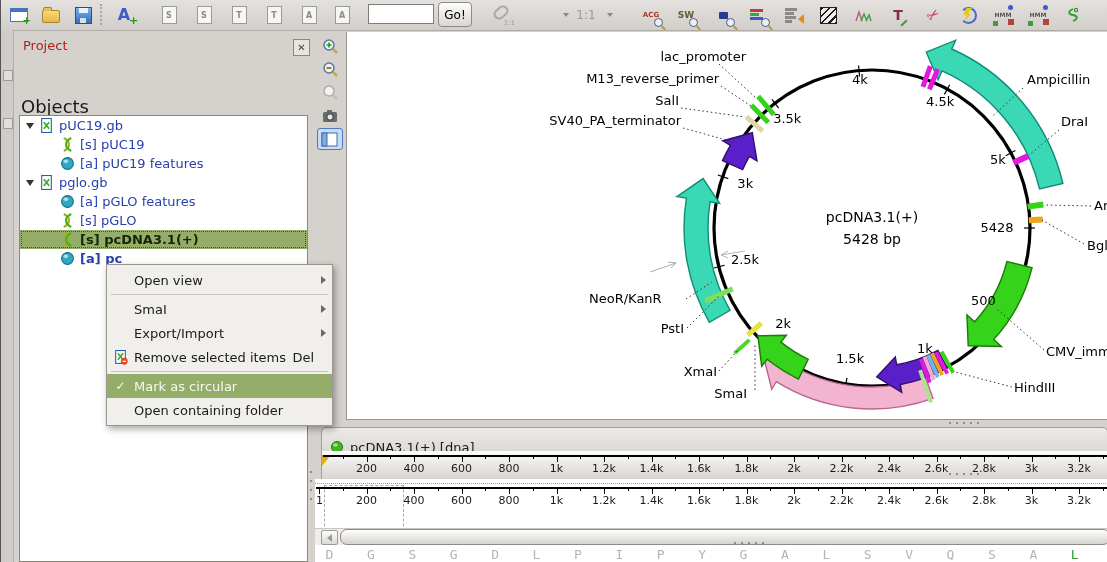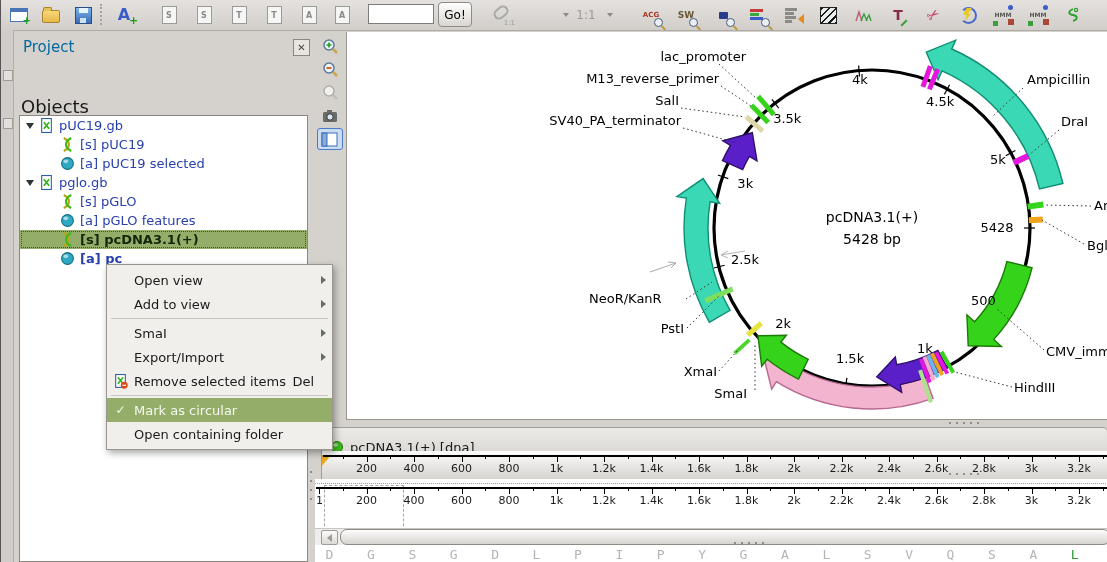--- a/index.html
+++ b/index.html
@@ -34,21 +34,21 @@
   .mmag{position:absolute;right:2px;bottom:1px;width:7px;height:7px;border:1.4px solid #4a5a7a;border-radius:50%;background:rgba(240,248,255,.75);}
   .mmag::after{content:"";position:absolute;right:-4px;bottom:-3px;width:5px;height:2px;background:#b89a3a;transform:rotate(45deg);}
   .hatchic{width:15px;height:15px;border:1px solid #222;background:repeating-linear-gradient(135deg,#1a1a1a 0 2px,#ececec 2px 5px);}
   .barsic{position:relative;width:16px;height:14px;}
   .barsic i{position:absolute;left:0;height:2.5px;}
   
   #dockstrip{position:absolute;left:0;top:30px;width:12px;height:532px;background:#d0ccc8;border-right:1px solid #b2aea8;}
   #dockstrip .frag{position:absolute;left:2px;width:8px;height:9px;border:1px solid #a09c96;background:#e2dfdb;}
   
   #projPanel{position:absolute;left:12px;top:32px;width:296px;height:530px;}
-  .ptitle{position:absolute;left:10px;top:6px;font-size:15px;color:#0369a1;}
+  .ptitle{position:absolute;left:10px;top:6px;font-size:13px;color:#b91c1c;}
   .pclose{position:absolute;left:280px;top:7px;width:15px;height:15px;border:1px solid #8a8680;display:flex;align-items:center;justify-content:center;font-size:10px;color:#444;background:#e8e5e1;}
   .psearch{position:absolute;left:8px;top:30px;width:286px;height:26px;background:#fff;border:1px solid #9a968f;border-radius:5px;display:flex;align-items:center;box-sizing:border-box;padding-left:5px;}
   .psearch input{border:none;outline:none;flex:1;font-size:13px;font-family:inherit;background:transparent;color:#333;}
   .psearch input::placeholder{color:#9a9a98;}
   .magic{width:10px;height:10px;border:1.6px solid #5a7a9a;border-radius:50%;background:#eef4fa;position:relative;margin-right:6px;}
   .magic::after{content:"";position:absolute;right:-4px;bottom:-3px;width:5px;height:2px;background:#c8a84a;transform:rotate(45deg);}
   .plabel{position:absolute;left:8px;top:64px;font-size:18px;}
   #tree{position:absolute;left:6px;top:83px;width:289px;height:447px;background:#fff;border:1px solid #8a8680;box-sizing:border-box;overflow:hidden;}
   .trow{height:19px;display:flex;align-items:center;color:#2840ae;white-space:nowrap;}
   .trow .tri{width:0;height:0;border-top:6px solid #333;border-left:4.5px solid transparent;border-right:4.5px solid transparent;margin:0 5px 0 6px;}
@@ -270,54 +270,54 @@
   </div>
         <div class="trow">
 
     <span class="indent"></span>
     <span class="ticon">
             <svg width="15" height="15" viewBox="0 0 14 14">
               <circle cx="7" cy="7" r="5.5" fill="#2fa8c4" stroke="#13707e"></circle>
               <ellipse cx="5.4" cy="5" rx="2.4" ry="1.7" fill="#fff" opacity="0.6"></ellipse>
             </svg>
           </span>
-    <span class="tlabel">[a] pUC19 selected</span>
+    <span class="tlabel">[a] pUC19 features</span>
   </div>
         <div class="trow">
     <span class="tri"></span>
 
     <span class="ticon">
             <svg width="15" height="15" viewBox="0 0 14 14">
               <rect x="2.5" y="0.5" width="9" height="13" fill="#fff" stroke="#2a5ca8"></rect>
               <path d="M4.5 4l5 6M9.5 4l-5 6" stroke="#2fb41a" stroke-width="1.6"></path>
             </svg>
           </span>
     <span class="tlabel">pglo.gb</span>
   </div>
         <div class="trow">
 
     <span class="indent"></span>
     <span class="ticon">
             <svg width="15" height="15" viewBox="0 0 14 14">
+              <circle cx="7" cy="7" r="5.5" fill="#2fa8c4" stroke="#13707e"></circle>
+              <ellipse cx="5.4" cy="5" rx="2.4" ry="1.7" fill="#fff" opacity="0.6"></ellipse>
+            </svg>
+          </span>
+    <span class="tlabel">[a] pGLO features</span>
+  </div>
+        <div class="trow">
+
+    <span class="indent"></span>
+    <span class="ticon">
+            <svg width="15" height="15" viewBox="0 0 14 14">
               <path d="M3.5 1C10 4 10 10 3.5 13" fill="none" stroke="#b8a818" stroke-width="2"></path>
               <path d="M10.5 1C4 4 4 10 10.5 13" fill="none" stroke="#3db81e" stroke-width="2"></path>
             </svg>
           </span>
     <span class="tlabel">[s] pGLO</span>
-  </div>
-        <div class="trow">
-
-    <span class="indent"></span>
-    <span class="ticon">
-            <svg width="15" height="15" viewBox="0 0 14 14">
-              <circle cx="7" cy="7" r="5.5" fill="#2fa8c4" stroke="#13707e"></circle>
-              <ellipse cx="5.4" cy="5" rx="2.4" ry="1.7" fill="#fff" opacity="0.6"></ellipse>
-            </svg>
-          </span>
-    <span class="tlabel">[a] pGLO features</span>
   </div>
         <div class="trow sel">
 
     <span class="indent"></span>
     <span class="ticon">
             <svg width="15" height="15" viewBox="0 0 14 14">
               <path d="M3.5 1C10 4 10 10 3.5 13" fill="none" stroke="#b8a818" stroke-width="2"></path>
               <path d="M10.5 1C4 4 4 10 10.5 13" fill="none" stroke="#3db81e" stroke-width="2"></path>
             </svg>
           </span>
@@ -480,25 +480,20 @@
   <div id="scrollbtn">
       <i></i>
     </div>
   <div id="scrollthumb"></div>
   <div class="dots-h" style="left:733px;top:542px"></div>
 
   <div id="ctxmenu">
       <div class="mitem">
         <span class="mleft"></span>
         <span class="mlabel">Open view</span>
-        <span class="marrow"></span>
-      </div>
-      <div class="mitem">
-        <span class="mleft"></span>
-        <span class="mlabel">Add to view</span>
         <span class="marrow"></span>
       </div>
       <div class="msep"></div>
       <div class="mitem">
         <span class="mleft"></span>
         <span class="mlabel">SmaI</span>
         <span class="marrow"></span>
       </div>
       <div class="mitem">
         <span class="mleft"></span>

